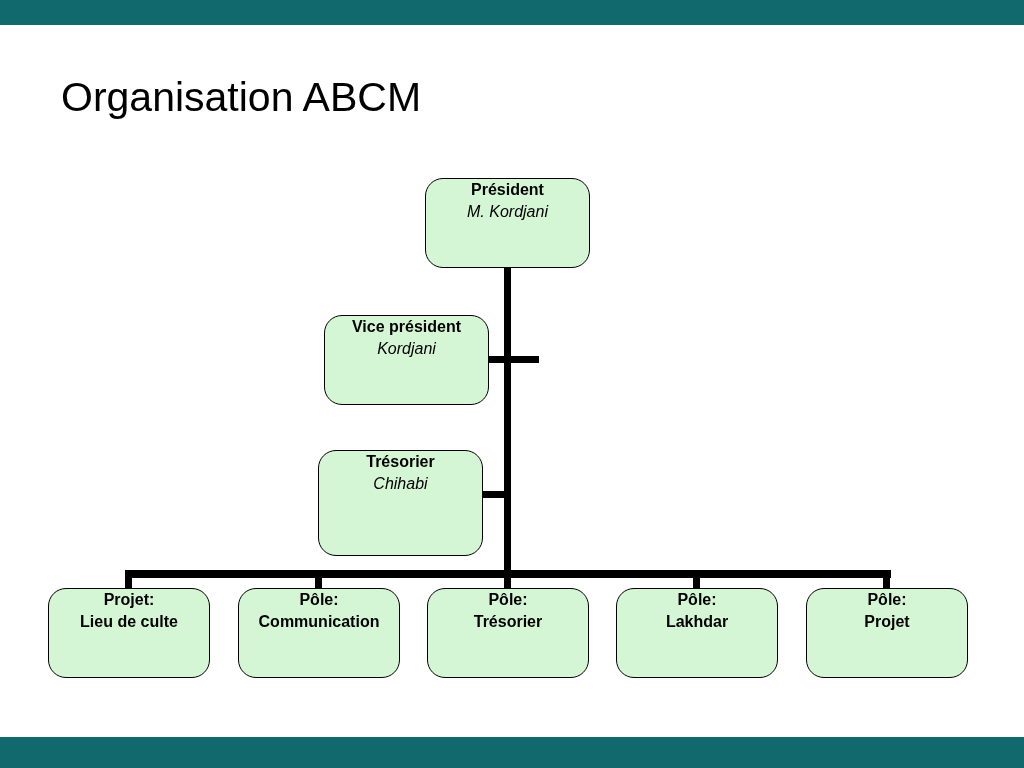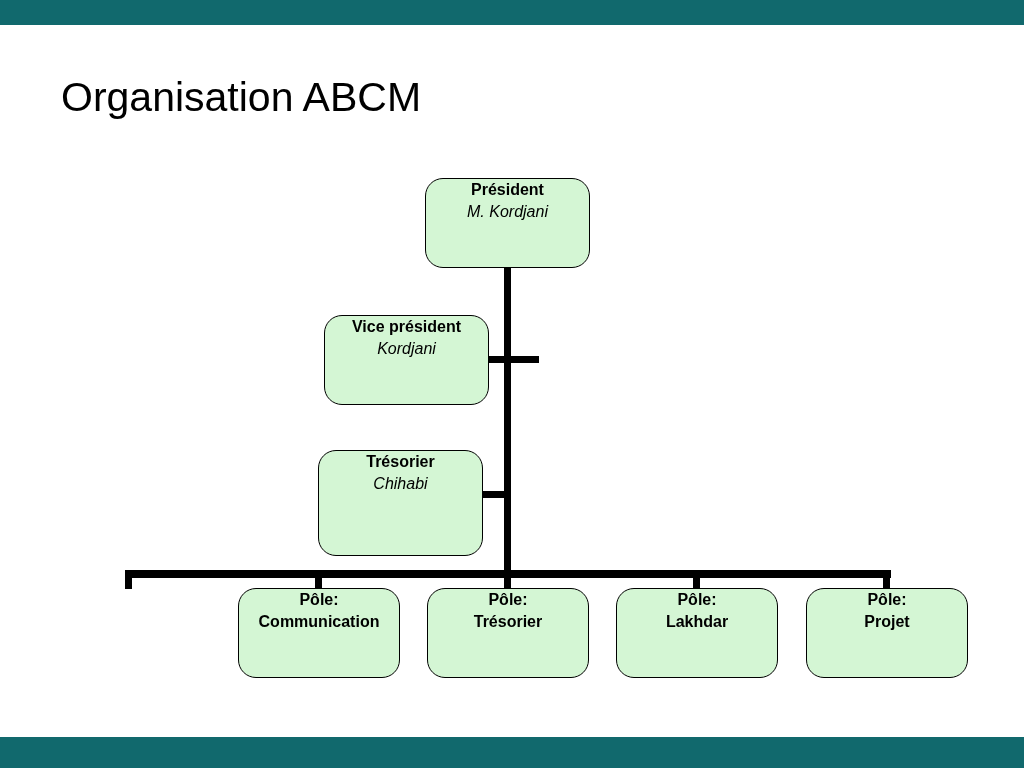--- a/index.html
+++ b/index.html
@@ -109,20 +109,24 @@
     <span class="role">Vice président</span>
     <span class="person">Kordjani</span>
   </div>
 
 
   <div id="node-treasurer" class="node">
     <span class="role">Trésorier</span>
     <span class="person">Chihabi</span>
   </div>
 
+  <div id="node-projet" class="node node-bottom">
+    <span class="role">Projet:</span>
+    <span class="bold2">Lieu de culte</span>
+  </div>
 
   <div id="node-communication" class="node node-bottom">
     <span class="role">Pôle:</span>
     <span class="bold2">Communication</span>
   </div>
 
   <div id="node-evenements" class="node node-bottom">
     <span class="role">Pôle:</span>
     <span class="bold2">Trésorier</span>
   </div>

